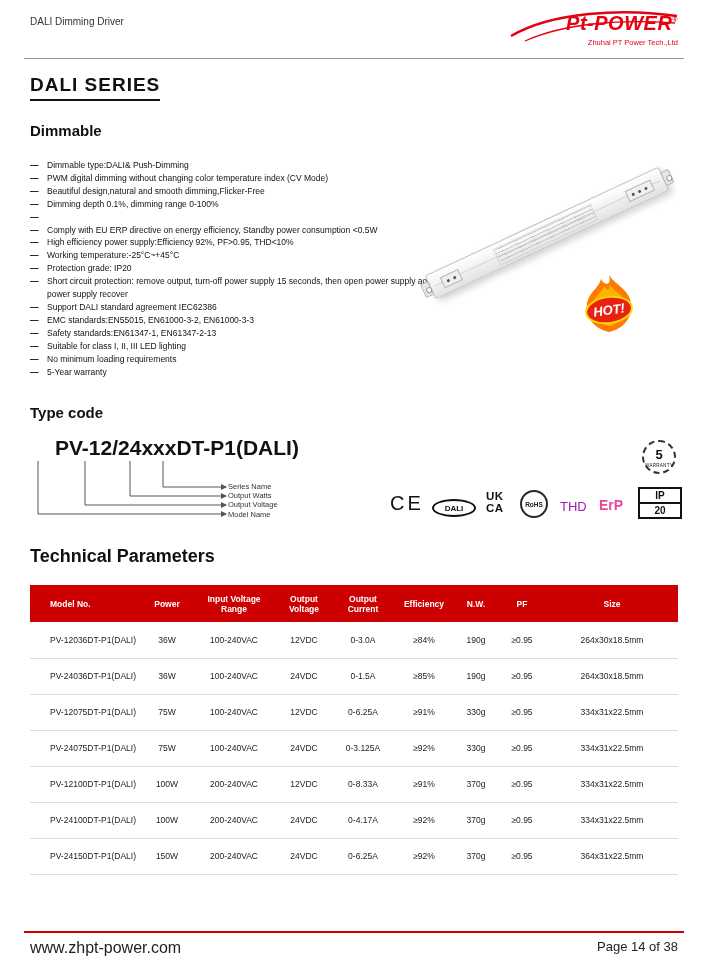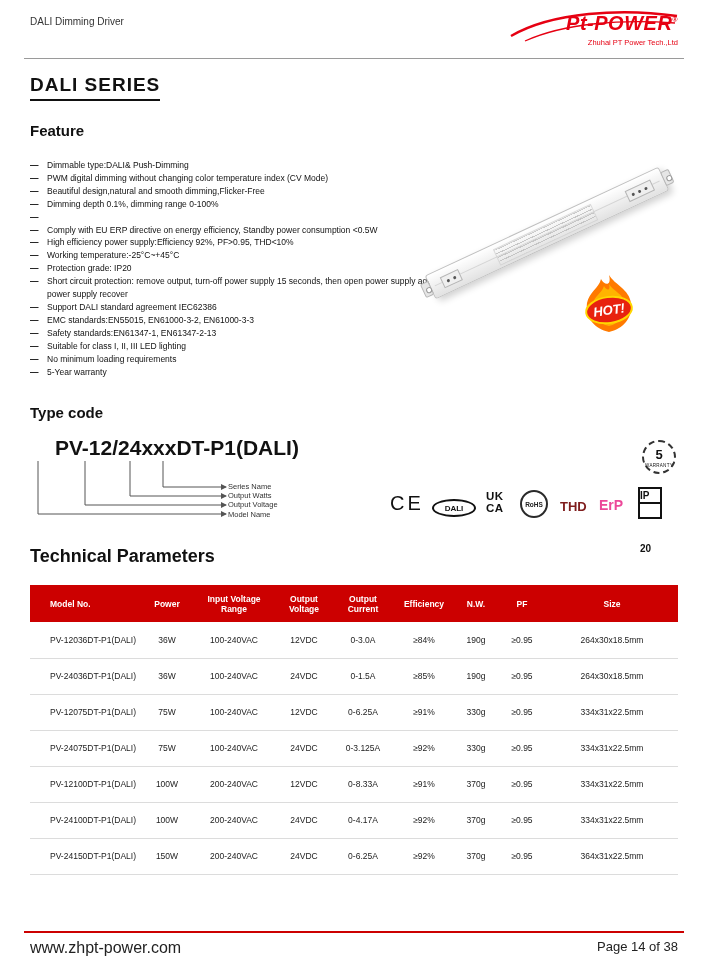--- a/index.html
+++ b/index.html
@@ -48,26 +48,26 @@
   .code-diagram { position:absolute; left:30px; top:461px; }
   .code-labels { position:absolute; left:228px; top:482px; font-size:7.5px; color:#333; line-height:9.2px; }
 
   
   .cert-ce { position:absolute; left:390px; top:492px; font-size:20px; color:#111; letter-spacing:3px; font-weight:500; }
   .cert-dali { position:absolute; left:432px; top:499px; width:44px; height:18px; border:2px solid #111; border-radius:50%;
                display:flex; align-items:center; justify-content:center; font-size:8px; font-weight:bold; color:#111; }
   .cert-ukca { position:absolute; left:486px; top:491px; font-size:11.5px; font-weight:bold; line-height:11.5px; letter-spacing:0.5px; color:#111; }
   .cert-rohs { position:absolute; left:520px; top:490px; width:28px; height:28px; border:2px solid #2a2a2a; border-radius:50%;
                display:flex; align-items:center; justify-content:center; font-size:6.5px; font-weight:bold; color:#222; }
-  .cert-thd { position:absolute; left:560px; top:499px; font-size:13px; font-weight:bold; color:#7f1d1d;text-align:right; }
+  .cert-thd { position:absolute; left:560px; top:499px; font-size:13px; font-weight:normal; color:#a21caf;text-align:right; }
   .cert-erp { position:absolute; left:599px; top:497px; font-size:14px; font-weight:bold; color:#ec4899; }
-  .cert-ip { position:absolute; left:638px; top:487px; width:24px; height:32px; border:2px solid #111; 
+  .cert-ip { position:absolute; left:638px; top:487px; width:44px; height:32px; border:2px solid #111; text-align:center;
              font-weight:bold; font-size:10px; color:#111; }
   .cert-ip .ip-top { line-height:13px; border-bottom:2px solid #111; }
-  .cert-ip .ip-bottom { line-height:13px;margin-top:38px; }
+  .cert-ip .ip-bottom { line-height:13px; }
   .warranty { position:absolute; left:642px; top:440px; width:34px; height:34px; border:2px dashed #333; border-radius:50%; text-align:center; color:#111; }
   .warranty .num { font-size:13px; font-weight:bold; line-height:17px; margin-top:4px; }
   .warranty .lbl { font-size:4.5px; letter-spacing:0.3px; }
 
   
   .h-params { position:absolute; left:30px; top:546px; font-size:18px; font-weight:bold; color:#111; }
   .params { position:absolute; left:30px; top:585px; width:648px; border-collapse:collapse; table-layout:fixed; }
   .params th { background:#cc0000; color:#fff; font-size:8.5px; font-weight:bold; height:37px; vertical-align:middle;
                text-align:center; padding:2px 3px; }
   .params td { font-size:8.5px; color:#222; height:36px; text-align:center; vertical-align:middle;
@@ -92,21 +92,21 @@
       <path d="M18 35 C 58 17, 115 13, 168 17" stroke="#e60012" stroke-width="1.3" fill="none"></path>
     </svg>
     <div class="brand"><span>Pt-POWER</span><sup>®</sup></div>
     <div class="brand-sub">Zhuhai PT Power Tech.,Ltd</div>
   </div>
 
   <div class="top-rule"></div>
 
   <div class="series-title">DALI SERIES</div>
 
-  <div class="h2 h-feature">Feature</div>
+  <div class="h2 h-feature">Dimmable</div>
   <ul class="features">
       <li>
         <span class="dash">—</span>
         <span>Dimmable type:DALI&amp; Push-Dimming</span>
       </li>
       <li>
         <span class="dash">—</span>
         <span>PWM digital dimming without changing color temperature index (CV Mode)</span>
       </li>
       <li>

